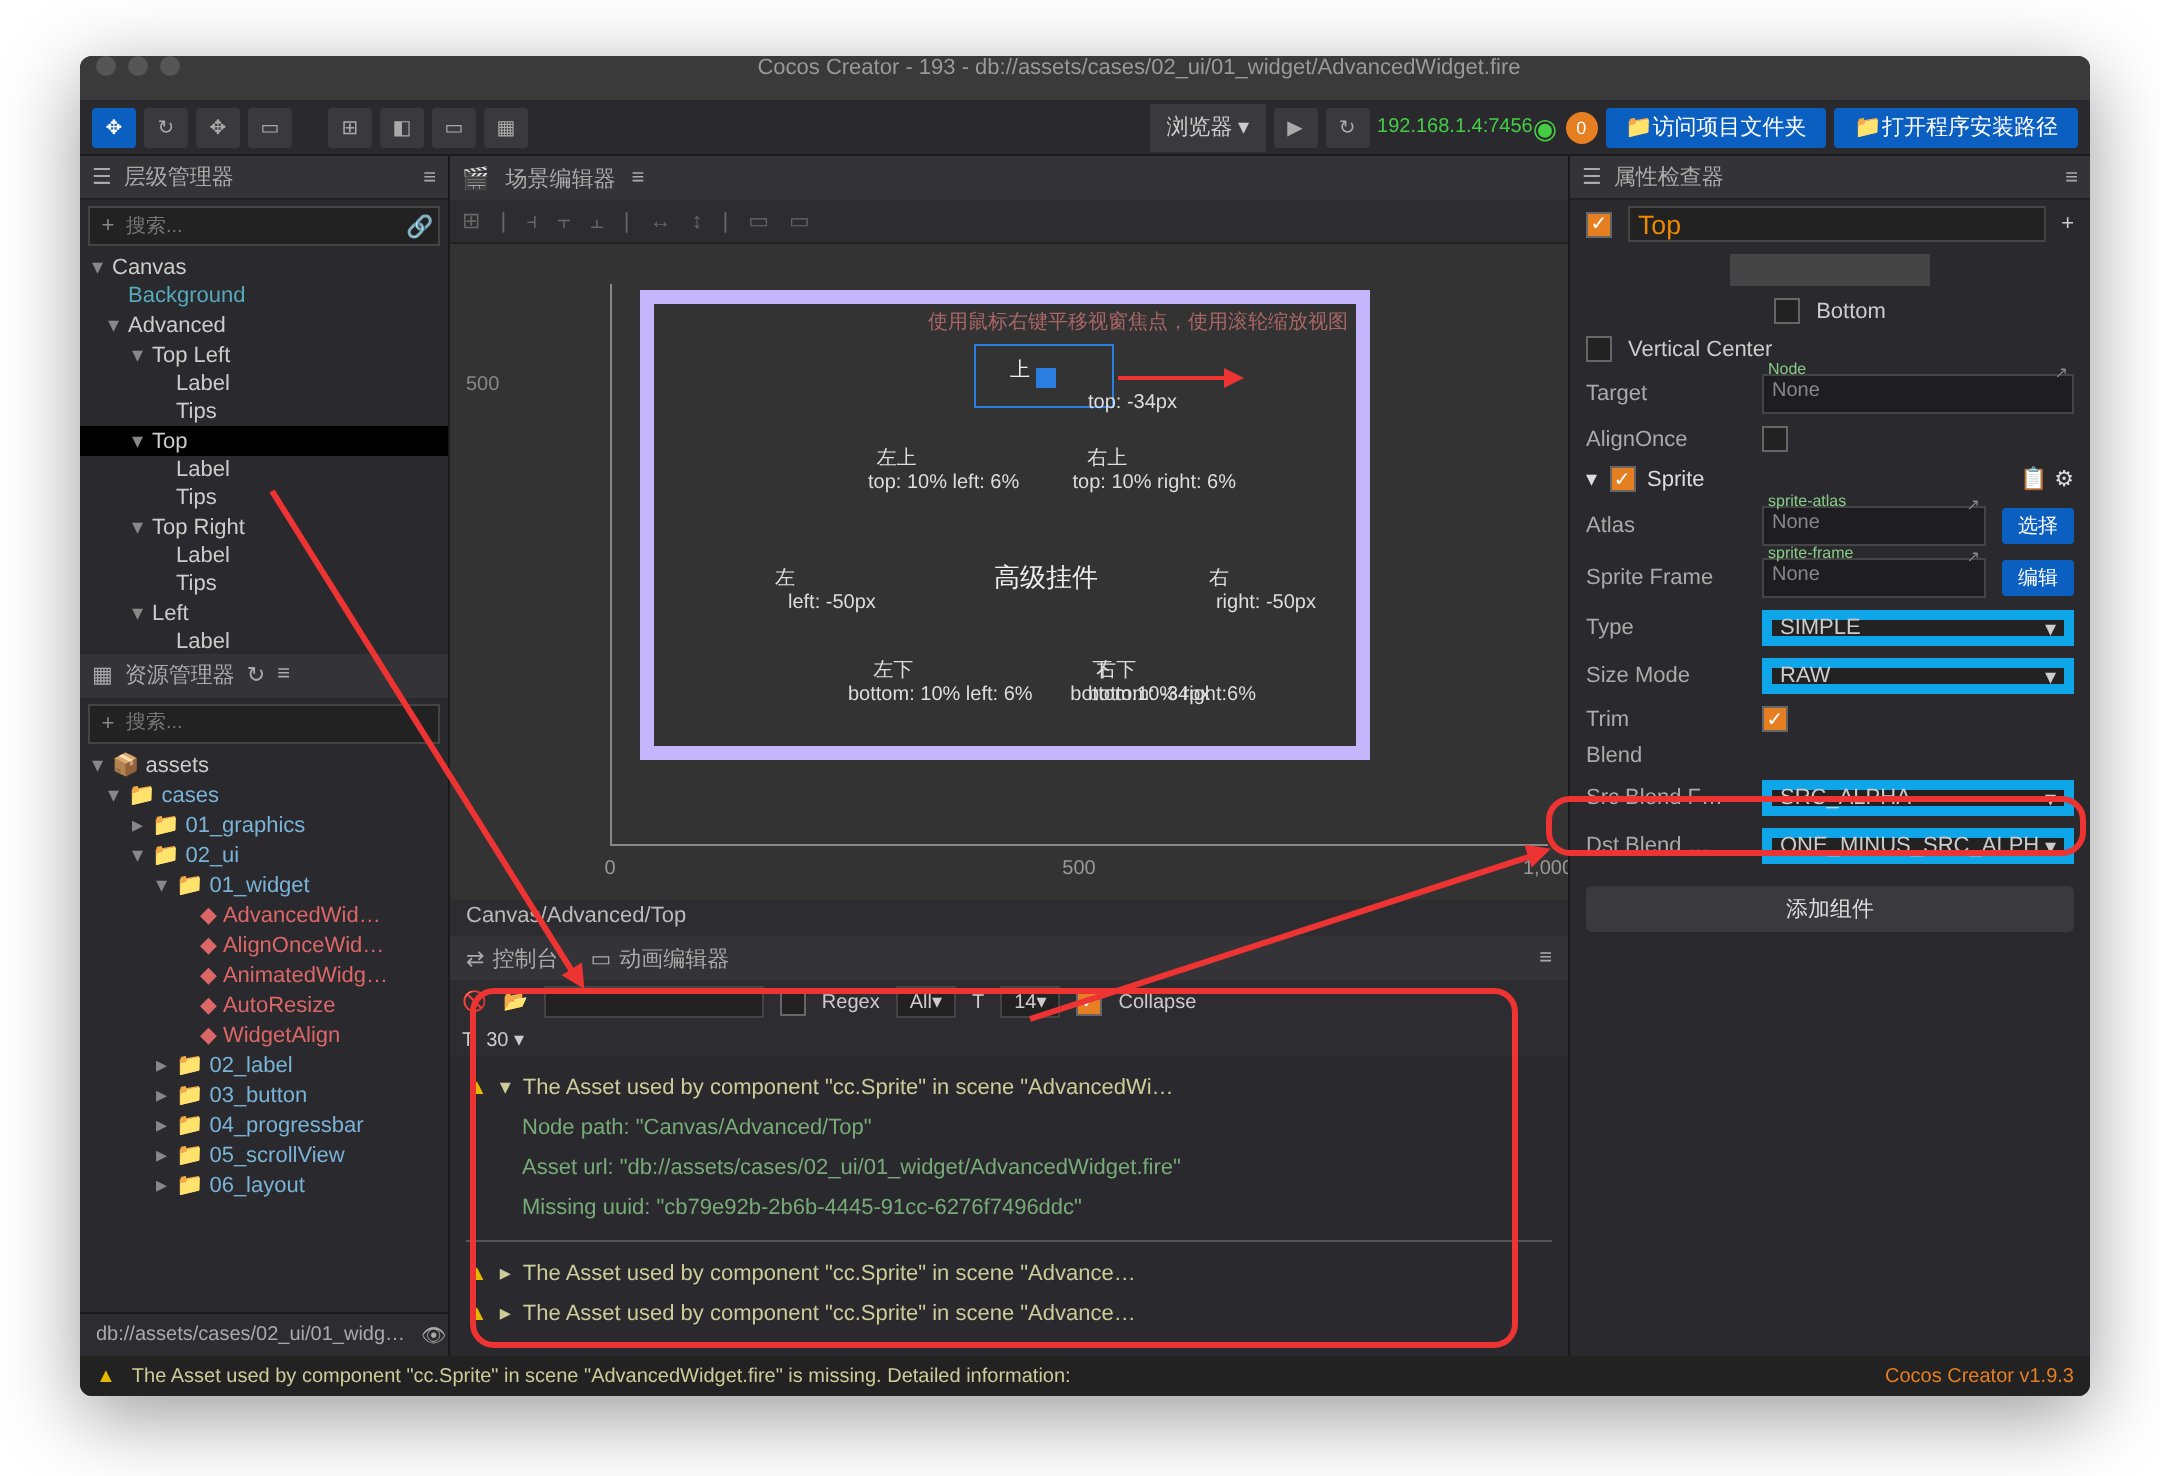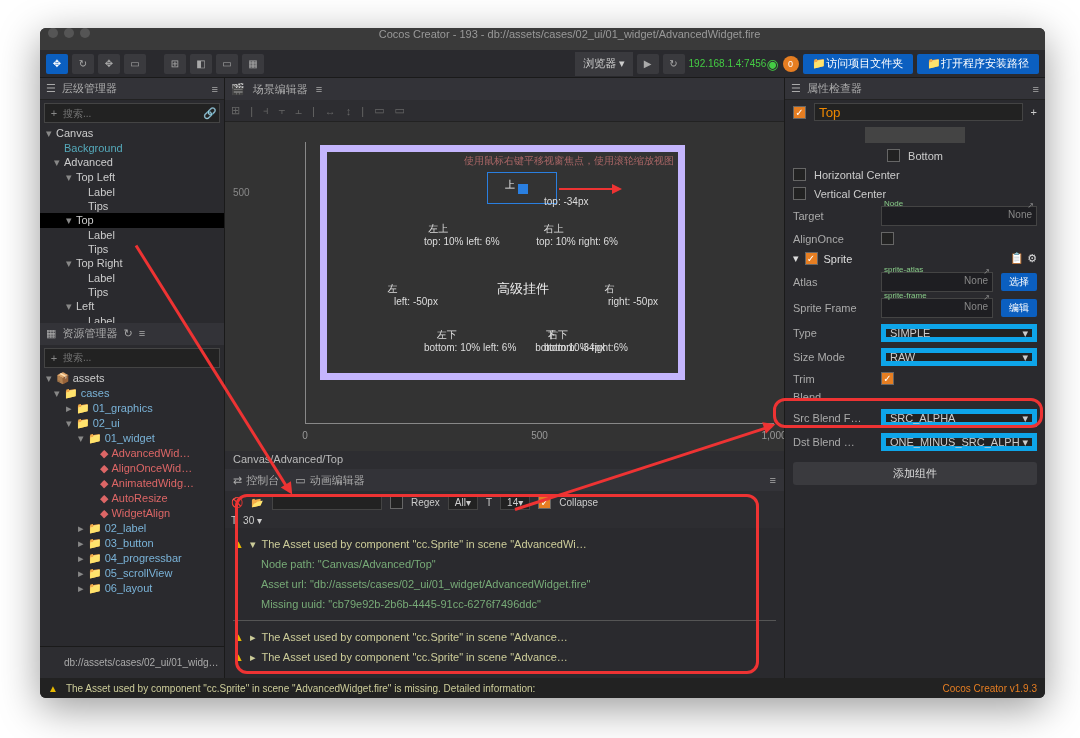--- a/index.html
+++ b/index.html
@@ -63,31 +63,31 @@
 .csub { color:#7a7; padding-left:28px; }
 .right { width:260px; display:flex; flex-direction:column; overflow:auto; }
 .insp-row { display:flex; align-items:center; padding:3px 8px; gap:8px; }
 .insp-row label { width:80px; color:#aaa; font-size:11px; }
 .txtfield { flex:1; background:#222; border:1px solid #444; height:18px; padding:0 4px; color:#ccc; }
 .chk { width:13px; height:13px; border:1px solid #666; display:inline-flex; align-items:center; justify-content:center; background:#222; }
 .chk.on { background:#e67e22; color:#fff; font-size:10px; }
 .sect { display:flex; align-items:center; padding:4px 8px; color:#ddd; gap:6px; }
 .slot { flex:1; background:#1e1e22; border:1px solid #444; height:20px; position:relative; }
 .slot .tag { position:absolute; top:-8px; left:2px; font-size:8px; color:#8c8; }
-.slot .val { padding:2px 4px; color:#888; font-size:10px;text-align:right; }
+.slot .val { padding:2px 4px; color:#888; font-size:10px; }
 .slot .ext { position:absolute; top:-6px; right:2px; font-size:8px; color:#888; }
 .bluebtn2 { background:#0b5fc0; color:#fff; padding:2px 8px; font-size:10px; border-radius:2px; }
 .dropdown { flex:1; background:#222; border:5px solid #0ea5e9; height:18px; padding:0 4px; color:#ccc; display:flex; align-items:center; justify-content:space-between; }
 .addcomp { margin:8px; padding:4px; background:#3a3a3e; text-align:center; border-radius:3px; color:#ddd; }
 .statusbar { height:20px; background:#222; display:flex; align-items:center; padding:0 8px; color:#cc9; font-size:10px; gap:8px; }
 .statusbar .ver { margin-left:auto; color:#e67e22; }
 .redbox { position:absolute; border:3px solid #e33; border-radius:12px; pointer-events:none; }
 .redline { position:absolute; background:#e33; height:3px; transform-origin:left center; pointer-events:none; }
 .redline:after { content:""; position:absolute; right:-10px; top:-5px; border:6px solid transparent; border-left:12px solid #e33; }
-.bottombar { height:32px; background:#2d2d31; display:flex; align-items:center; padding:0 24px; color:#aaa; gap:8px; border-top:1px solid #1a1a1a; font-size:10px;}
+.bottombar { height:22px; background:#2d2d31; display:flex; align-items:center; padding:0 8px; color:#aaa; gap:8px; border-top:1px solid #1a1a1a; font-size:10px;}
 </style>
 </head>
 <body>
 
 <div class="window">
   <div class="titlebar">
     <div class="traffic">
         <span></span>
         <span></span>
         <span></span>
@@ -207,21 +207,21 @@
         <div class="rulerY"></div>
         <div class="viewport">
           <div class="hint">使用鼠标右键平移视窗焦点，使用滚轮缩放视图</div>
           <div class="selbox" style="left:160px;top:20px;width:70px;height:32px">
             <div class="handle" style="left:30px;top:11px"></div>
           </div>
           <div class="arrow-red" style="left:232px;top:36px;width:60px"></div>
           <div class="anchor" style="left:178px;top:26px;color:#eee"><span>上</span></div>
           <div class="anchor" style="left:170px;top:44px"><span class="sub">top: -34px</span></div>
 
-          <div class="anchor" style="left:50px;top:70px">
+          <div class="anchor" style="left:60px;top:70px">
               <div>左上</div>
               <div class="sub">top: 10% left: 6%</div>
             </div>
           <div class="anchor" style="right:60px;top:70px">
               <div>右上</div>
               <div class="sub">top: 10% right: 6%</div>
             </div>
           <div class="anchor" style="left:20px;top:130px">
               <div>左</div>
               <div class="sub">left: -50px</div>
@@ -315,24 +315,20 @@
       </div>
       <div class="insp-row" style="justify-content:center">
           <div style="width:100px;height:16px;background:#444"></div>
         </div>
       <div class="insp-row" style="justify-content:center">
           <span class="chk"></span>
           <span>Bottom</span>
         </div>
       <div class="insp-row">
           <span class="chk"></span>
-          <span>Horizontal Center</span>
-        </div>
-      <div class="insp-row">
-          <span class="chk"></span>
           <span>Vertical Center</span>
         </div>
       <div class="insp-row">
           <label>Target</label>
         <div class="slot">
             <span class="tag">Node</span>
             <span class="ext">↗</span>
             <div class="val">None</div>
           </div>
       </div>

